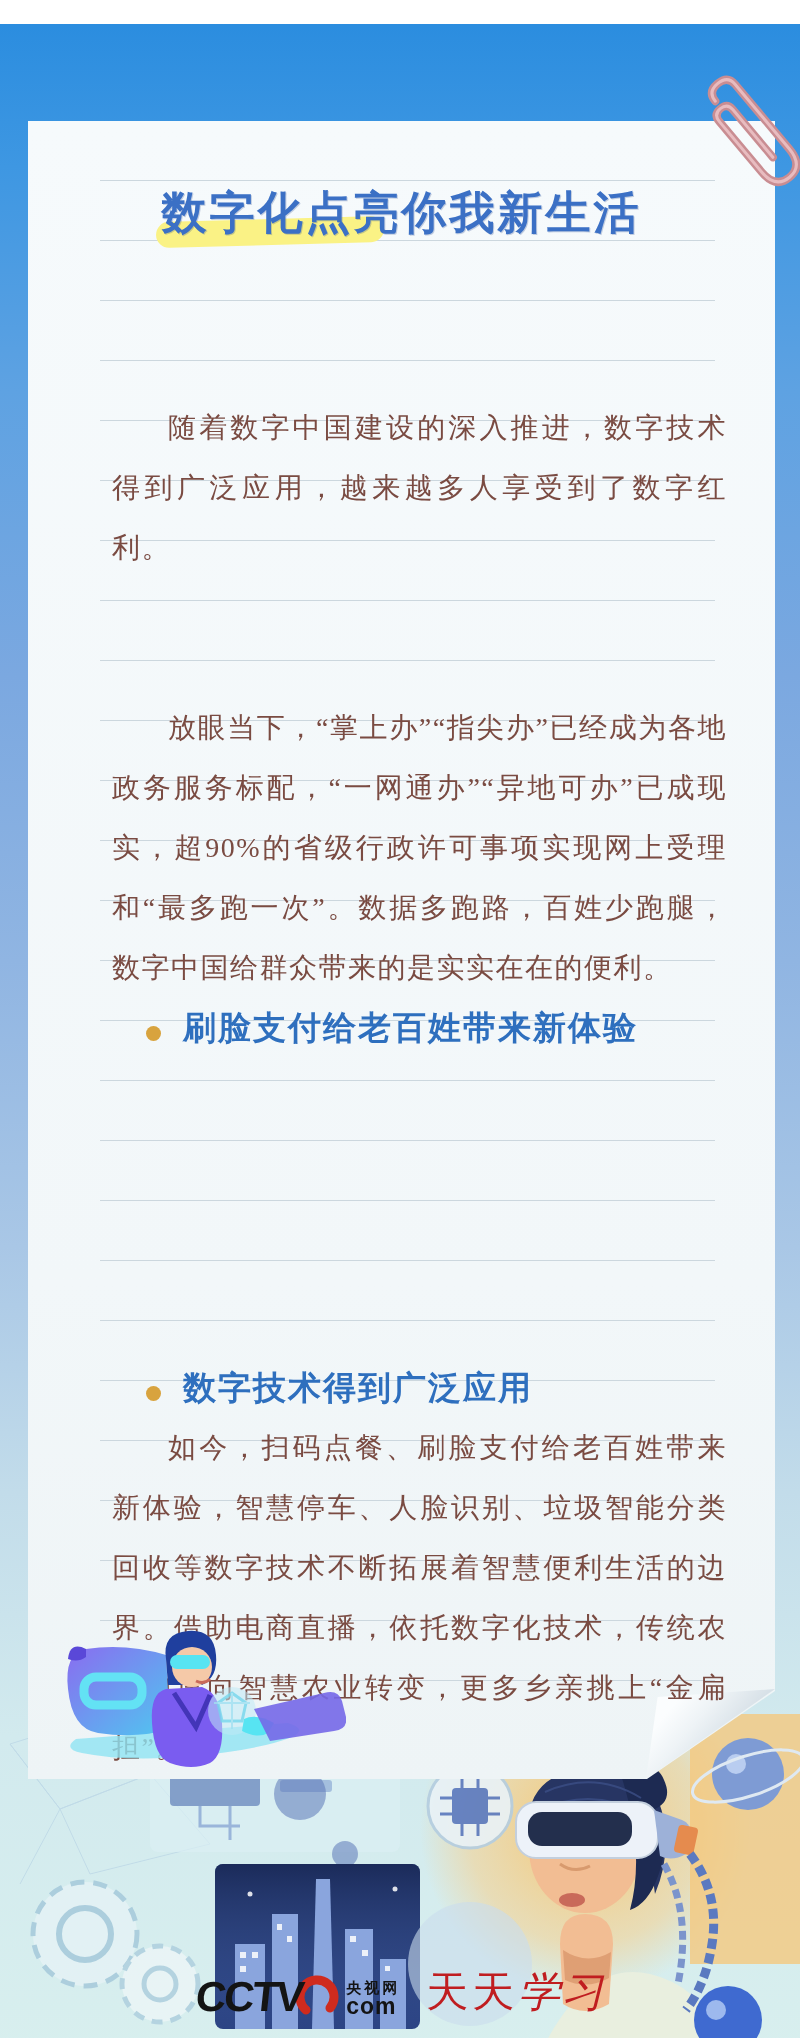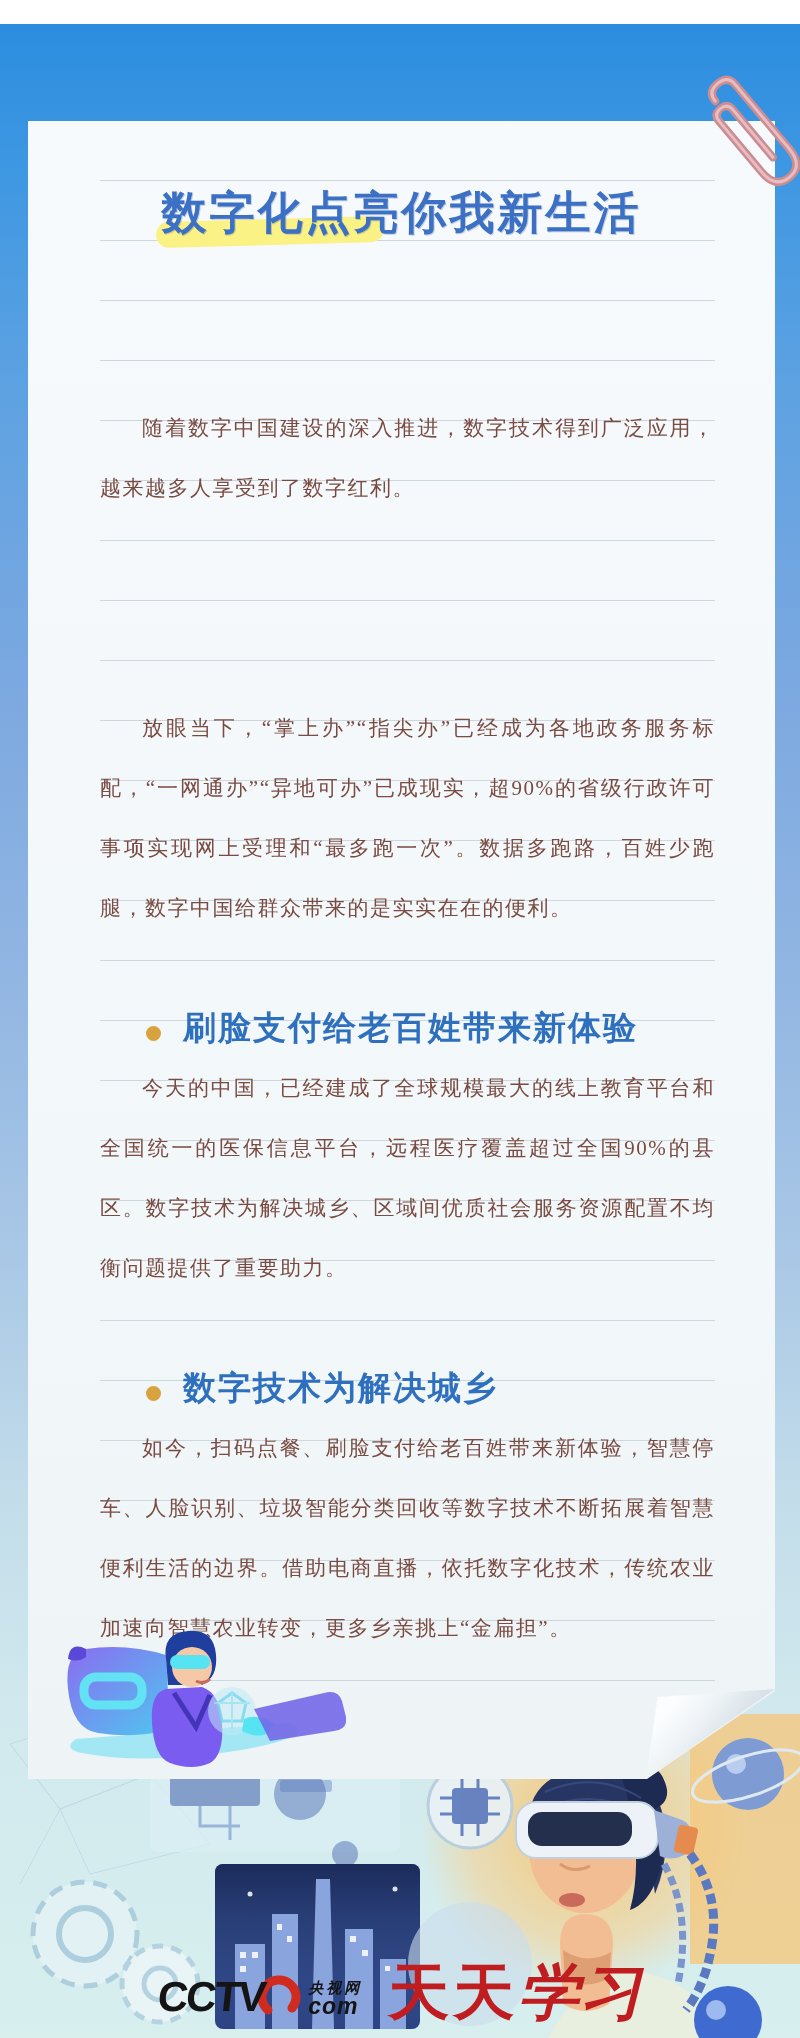--- a/index.html
+++ b/index.html
@@ -18,42 +18,42 @@
     clip-path:polygon(0 100%,100% 0,9% 9%);}
   .ruled{position:absolute;left:72px;top:0;width:615px;height:1562px;
     background:repeating-linear-gradient(180deg,transparent 0,transparent 59px,#ccd7de 59px,#ccd7de 60px);}
   
   .title-row{position:absolute;left:0;top:62px;width:100%;height:60px;line-height:60px;
     text-align:center;font-family:"Liberation Sans",sans-serif;font-weight:bold;
     font-size:45px;letter-spacing:3px;color:#3b70c5;
     text-shadow:1px 1px 0 rgba(40,70,140,.25);z-index:3;}
   .hl{position:absolute;left:128px;top:98px;width:228px;height:26px;border-radius:13px;
     background:#faf285;transform:rotate(-1.6deg);z-index:2;}
-  .para{position:absolute;left:72px;width:615px;line-height:60px;font-size:21px;
+  .para{position:absolute;left:84px;width:615px;line-height:60px;font-size:28px;
     letter-spacing:1.5px;color:#7a4b42;text-align:justify;text-indent:2em;z-index:3;}
   .heading-row{position:absolute;left:72px;width:615px;height:60px;line-height:60px;
     white-space:nowrap;z-index:3;}
   .dot{display:inline-block;width:15px;height:15px;border-radius:50%;
     background:#d8a33e;margin:0 22px 4px 46px;vertical-align:middle;}
   .htext{font-size:33px;font-weight:bold;letter-spacing:2px;color:#2e6fbe;}
   
   .clip{position:absolute;left:706px;top:40px;width:100px;height:135px;z-index:6;}
   
   .vr-small{position:absolute;left:18px;top:1498px;width:300px;height:160px;z-index:4;}
   
   .footer{position:absolute;left:0;top:1928px;width:800px;height:80px;
     display:flex;align-items:center;justify-content:center;gap:26px;z-index:5;}
   .cctv{display:flex;align-items:flex-end;}
   .cctv-word{font-family:"Liberation Sans",sans-serif;font-weight:900;font-size:42px;
     color:#141414;letter-spacing:-2px;transform:skewX(-6deg);line-height:1;}
   .cctv-swoosh{margin:0 2px 0 -6px;}
-  .cctv-col{display:flex;flex-direction:column;line-height:1;margin-left:2px;font-style:italic;}
+  .cctv-col{display:flex;flex-direction:column;line-height:1;margin-left:2px;}
   .cctv-cn{font-family:"Liberation Sans",sans-serif;font-size:15px;letter-spacing:3px;color:#141414;font-weight:bold;}
   .cctv-com{font-family:"Liberation Sans",sans-serif;font-size:23px;font-weight:bold;color:#141414;letter-spacing:1px;}
-  .program{font-size:61px;font-weight:bold;color:#c01d20;letter-spacing:4px;line-height:1;}
+  .program{font-size:42px;font-weight:normal;color:#c01d20;letter-spacing:4px;line-height:1;}
   .program .script{font-style:italic;letter-spacing:1px;}
 </style>
 </head>
 <body>
 
 <div class="canvas">
 
   <div class="bottom-art">
     <svg width="800" height="348" viewBox="0 0 800 348">
 
@@ -168,24 +168,23 @@
     <div class="hl"></div>
     <div class="title-row">数字化点亮你我新生活</div>
 
     <div class="para" style="top:277px">随着数字中国建设的深入推进，数字技术得到广泛应用，越来越多人享受到了数字红利。</div>
 
     <div class="para" style="top:577px">放眼当下，“掌上办”“指尖办”已经成为各地政务服务标配，“一网通办”“异地可办”已成现实，超90%的省级行政许可事项实现网上受理和“最多跑一次”。数据多跑路，百姓少跑腿，数字中国给群众带来的是实实在在的便利。</div>
 
     <div class="heading-row" style="top:877px">
       <span class="dot"></span><span class="htext">刷脸支付给老百姓带来新体验</span>
     </div>
-    <div class="para" style="top:937px">今天的中国，已经建成了全球规模最大的线上教育平台和全国统一的医保信息平台，远程医疗覆盖超过全国90%的县区。数字技术为解决城乡、区域间优质社会服务资源配置不均衡问题提供了重要助力。</div>
 
     <div class="heading-row" style="top:1237px">
-      <span class="dot"></span><span class="htext">数字技术为解决城乡</span>
+      <span class="dot"></span><span class="htext">数字技术得到广泛应用</span>
     </div>
     <div class="para" style="top:1297px">如今，扫码点餐、刷脸支付给老百姓带来新体验，智慧停车、人脸识别、垃圾智能分类回收等数字技术不断拓展着智慧便利生活的边界。借助电商直播，依托数字化技术，传统农业加速向智慧农业转变，更多乡亲挑上“金扁担”。</div>
 
     <svg class="vr-small" viewBox="0 0 300 160">
       <path d="M30 120 q-14 10 6 14 q50 10 120 2 q60 -6 90 -18 q16 -8 -4 -14" fill="#8fe4f2" opacity=".8"></path>
       <path d="M40 30 q-22 4 -18 40 q4 40 30 44 q40 6 72 -4 l-4 -74 q-40 -12 -80 -6 Z" fill="url(#vgrad)"></path>
       <rect x="38" y="58" width="58" height="28" rx="12" fill="none" stroke="#63e2f4" stroke-width="9"></rect>
       <path d="M40 30 q-16 -8 -18 10 q10 4 18 -2 Z" fill="#5a48d8"></path>
       <path d="M118 96 q-12 40 10 48 q16 6 22 -8 l6 -44 Z" fill="#6b56ea"></path>
       <path d="M120 40 q-4 -26 22 -28 q26 -2 28 24 q2 22 -14 30 l-34 0 Z" fill="#1f3f9e"></path>

